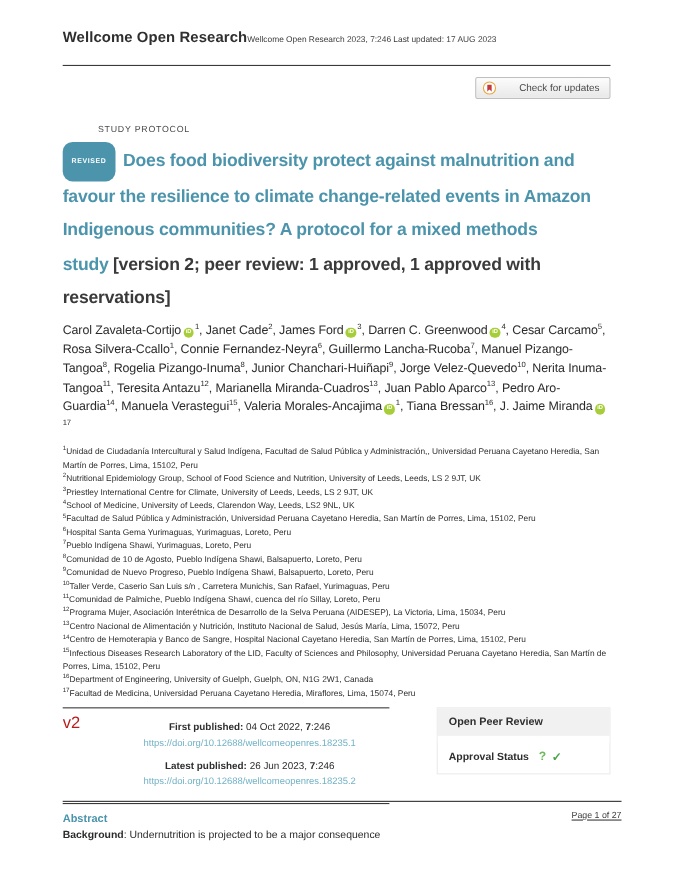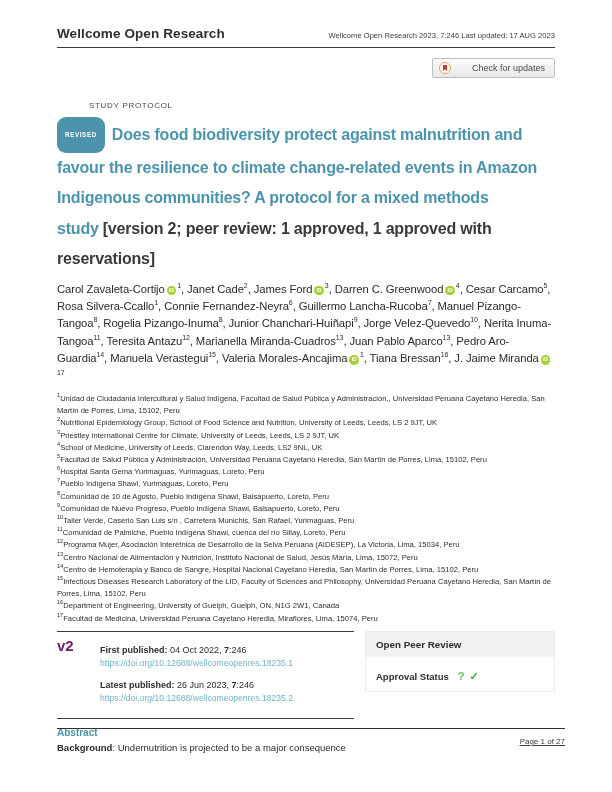--- a/index.html
+++ b/index.html
@@ -5,22 +5,22 @@
   * { margin:0; padding:0; box-sizing:border-box; }
   html,body { background:#ffffff; }
   body {
     width:612px; height:792px; position:relative; overflow:hidden;
     font-family:"Liberation Sans", sans-serif; color:#333;
   }
   .page { position:absolute; inset:0; padding:26px 57px 0 57px; }
 
   
   .hdr {
-    display:flex; justify-content:space-between; align-items:flex-end;
-    border-bottom:1.6px solid #3a3a3a; padding-bottom:6px;
+    display:flex; justify-content:flex-start; align-items:flex-end;
+    border-bottom:1.6px solid #3a3a3a; padding-bottom:18px;
   }
   .hdr-journal { font-size:13.5px; font-weight:bold; color:#2f2f2f; letter-spacing:0.1px; }
   .hdr-cite { font-size:7.6px; color:#3c3c3c; padding-bottom:1px; }
 
   .chk-row { display:flex; justify-content:flex-end; margin-top:10px; height:20px; }
   .chk-btn {
     display:inline-flex; align-items:center; gap:21px;
     background:linear-gradient(#fcfcfc,#e8e8e8);
     border:1px solid #bfbfbf; border-radius:2px;
     padding:2px 9px 2px 6px; font-size:9px; color:#4a4a4a; cursor:pointer;
@@ -65,29 +65,29 @@
   
   .affils { margin-top:8px; width:500px; font-size:7.6px; line-height:12.2px; color:#2e2e2e; }
   .affil sup { font-size:5.6px; line-height:0; }
 
   
   .pubrow { margin-top:6px; display:flex; justify-content:space-between; align-items:stretch; }
   .pubinfo {
     width:297px; border-top:1.6px solid #3a3a3a; border-bottom:1.6px solid #3a3a3a;
     padding:7px 0 9px 0; display:flex;
   }
-  .ver { width:43px; font-size:15px; font-weight:bold; color:#701a75; line-height:14px; }
-  .pub-entries { flex:1; }
+  .ver { width:43px; font-size:15px; font-weight:normal; color:#b91c1c; line-height:14px; }
+  .pub-entries { flex:1;text-align:center; }
   .pub-entry { margin-bottom:6px; }
   .pub-line { font-size:9px; color:#2e2e2e; }
   .pub-label { font-weight:bold; }
   .vol { font-weight:bold; }
   .doi { font-size:8.6px; color:#72b2c6; margin-top:1px; cursor:pointer; }
 
-  .opr-box { width:190px; border:1px solid #ececec; background:#fff; align-self:flex-start; }
+  .opr-box { width:158px; border:1px solid #ececec; background:#fff; align-self:flex-start; }
   .opr-head {
     background:#f1f1f1; font-size:9.8px; font-weight:bold; color:#2e2e2e;
     padding:7px 10px;
   }
   .opr-body {
     display:flex; align-items:center; gap:5px;
     padding:7px 10px 8px 10px; border-top:6px solid #fff;
   }
   .opr-label { font-size:9.5px; font-weight:bold; color:#2e2e2e; margin-right:4px; }
   .st-q { color:#6cba5a; font-size:11px; font-weight:bold; }

